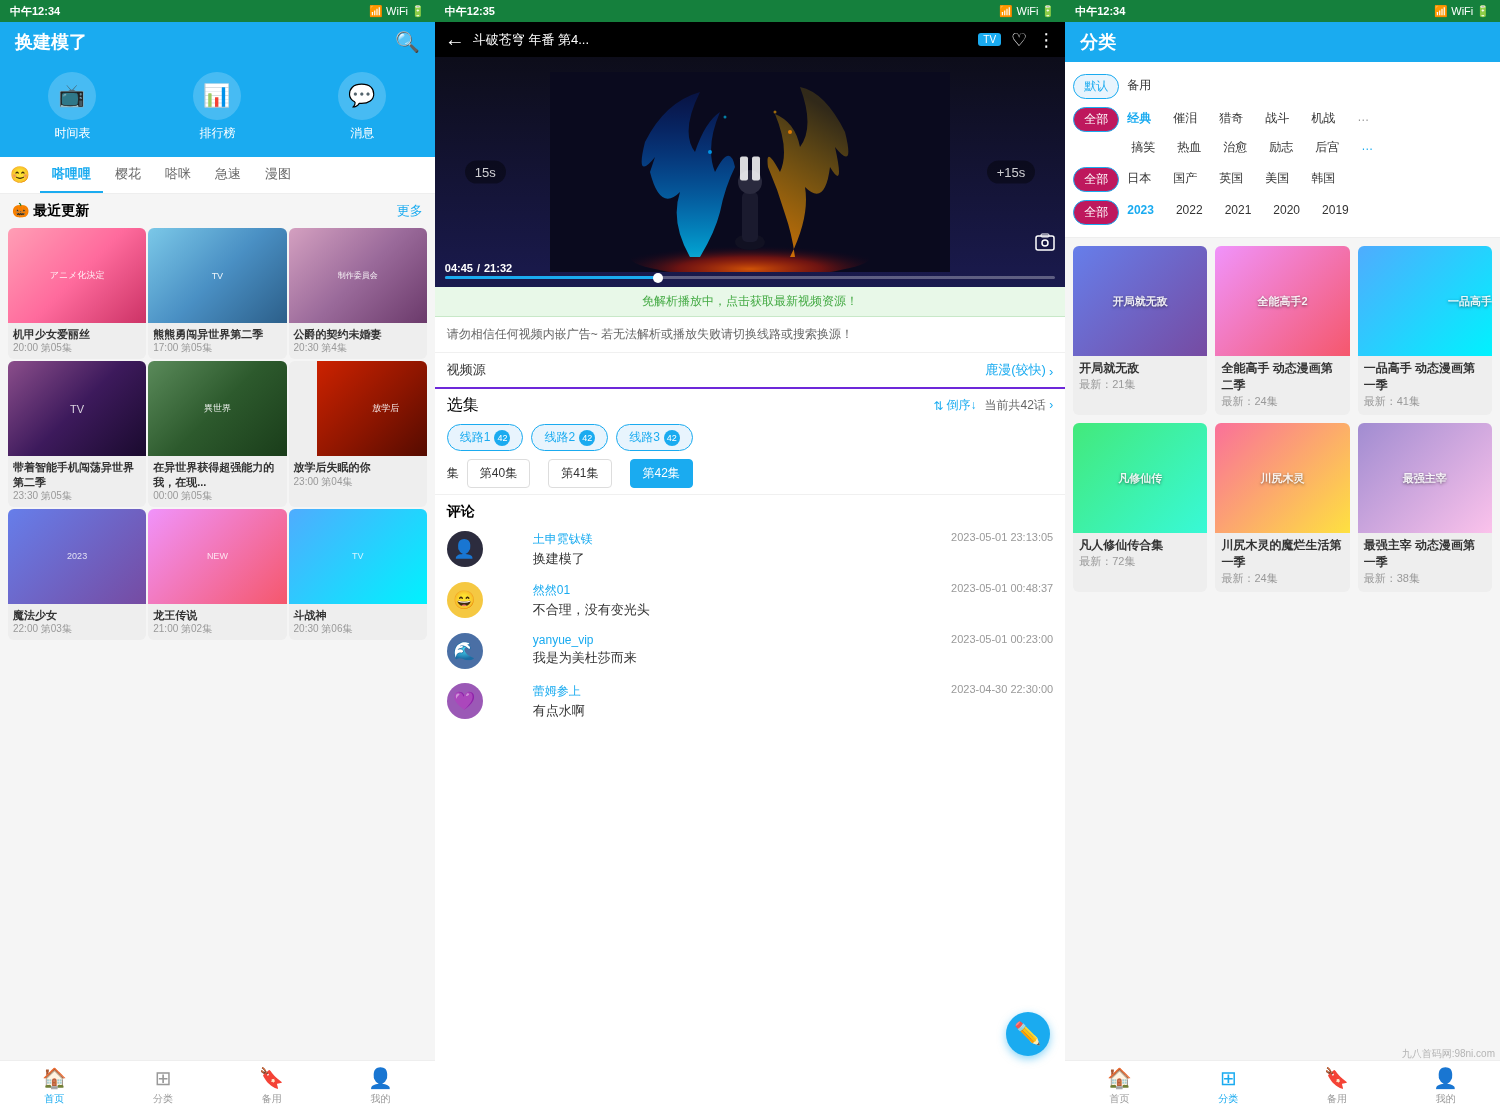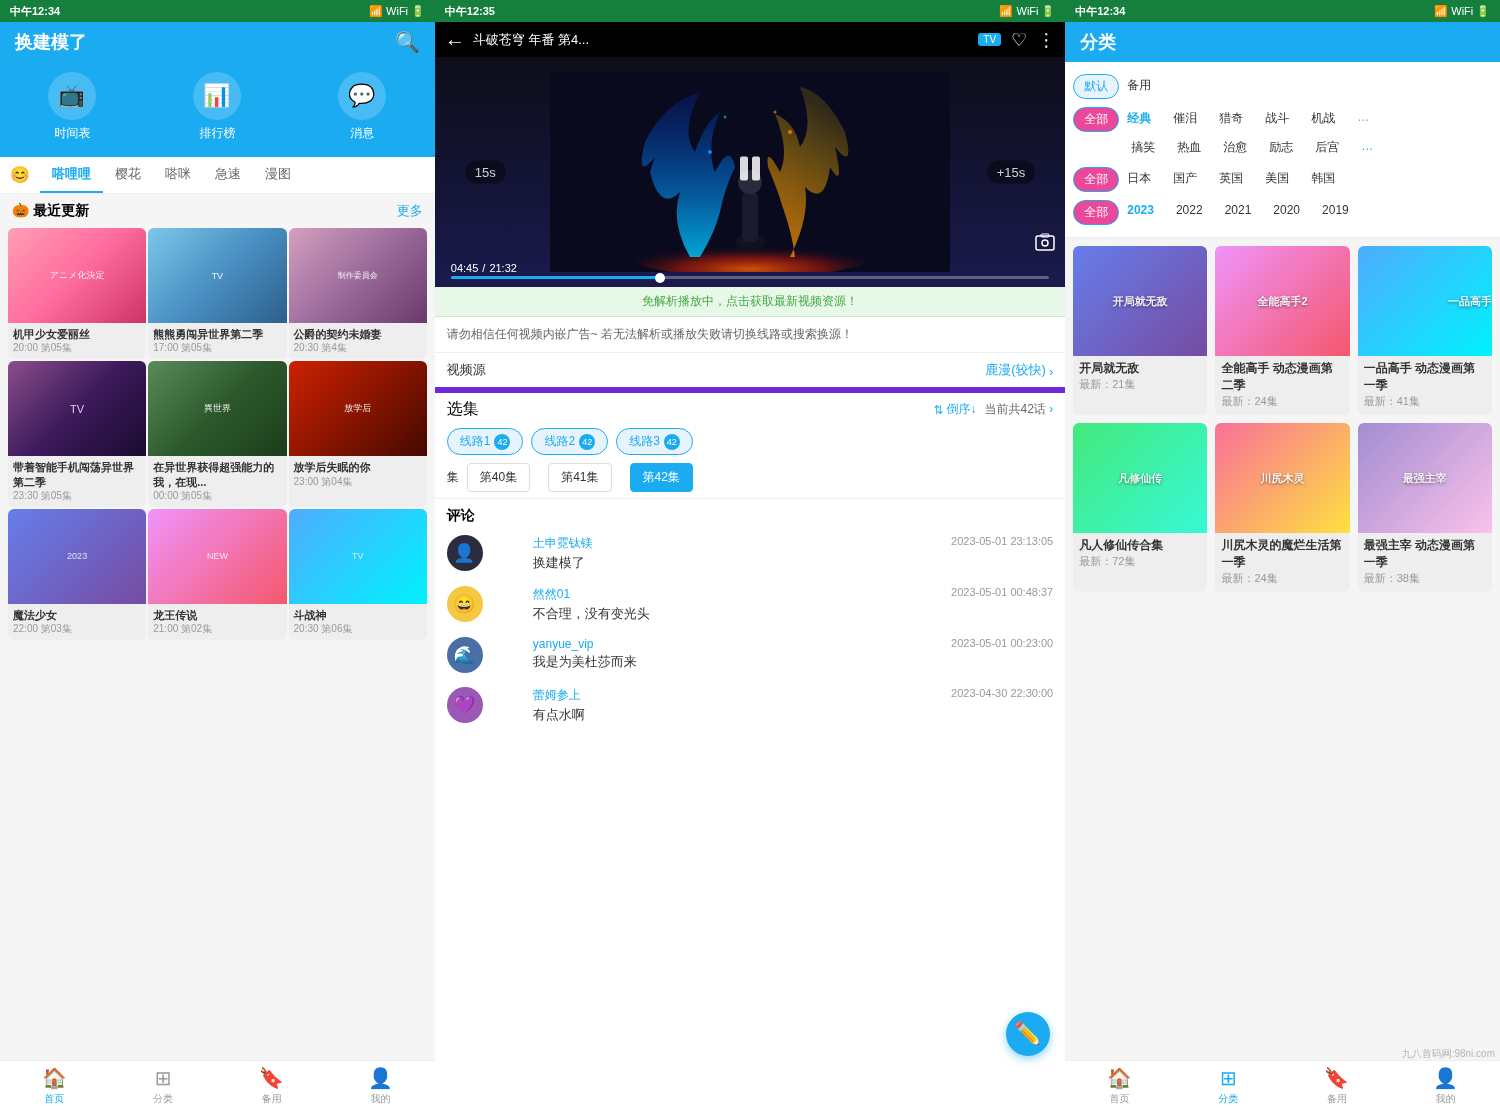--- a/index.html
+++ b/index.html
@@ -38,21 +38,21 @@
     .anime-card .info { padding: 4px 5px; }
     .anime-card .info .name { font-size: 11px; font-weight: bold; color: #333; line-height: 1.3; }
     .anime-card .info .ep { font-size: 10px; color: #999; }
 
     
     .p1 { background: linear-gradient(135deg, #ff9eb5, #ff6b9d, #cc3366); }
     .p2 { background: linear-gradient(135deg, #7bc8e8, #4a90c4, #2c5f8a); }
     .p3 { background: linear-gradient(135deg, #d4a0c0, #9b6b9b, #6b3a6b); }
     .p4 { background: linear-gradient(135deg, #8b4e8b, #3d1a5c, #1a0a2e); }
     .p5 { background: linear-gradient(135deg, #5a8a5a, #2d5a2d, #1a3d1a); }
-    .p6 { background: linear-gradient(135deg, #cc2200, #8b1500, #440800); }
+    .p6 { background: linear-gradient(135deg, #cc2200, #8b1500, #440800); margin-left: 28px; }
     .p7 { background: linear-gradient(135deg, #667eea, #764ba2); }
     .p8 { background: linear-gradient(135deg, #f093fb, #f5576c); }
     .p9 { background: linear-gradient(135deg, #4facfe, #00f2fe); }
 
     .bottom-nav { background: #fff; border-top: 1px solid #eee; display: flex; justify-content: space-around; padding: 5px 0; margin-top: auto; }
     .bottom-nav .nav-item { display: flex; flex-direction: column; align-items: center; gap: 2px; cursor: pointer; flex: 1; }
     .bottom-nav .nav-item .icon { font-size: 20px; color: #999; }
     .bottom-nav .nav-item .label { font-size: 10px; color: #999; }
     .bottom-nav .nav-item.active .icon { color: #1aabf0; }
     .bottom-nav .nav-item.active .label { color: #1aabf0; }
@@ -65,31 +65,31 @@
     .panel2-header .icons { display: flex; align-items: center; gap: 10px; font-size: 18px; }
     .panel2-header .tv-badge { background: #1aabf0; color: #fff; font-size: 10px; padding: 1px 5px; border-radius: 3px; }
 
     .video-area { background: #1a1a2e; position: relative; height: 230px; overflow: hidden; }
     .video-content { width: 100%; height: 100%; display: flex; align-items: center; justify-content: center; position: relative; background: linear-gradient(to bottom, #0d0d1a, #1a1a4e); }
     .skip-back { position: absolute; left: 30px; top: 50%; transform: translateY(-50%); color: rgba(255,255,255,0.8); font-size: 13px; background: rgba(0,0,0,0.4); padding: 4px 10px; border-radius: 20px; }
     .play-btn { position: absolute; left: 50%; top: 50%; transform: translate(-50%, -50%); color: rgba(255,255,255,0.9); font-size: 28px; }
     .skip-fwd { position: absolute; right: 30px; top: 50%; transform: translateY(-50%); color: rgba(255,255,255,0.8); font-size: 13px; background: rgba(0,0,0,0.4); padding: 4px 10px; border-radius: 20px; }
     .screenshot-btn { position: absolute; bottom: 30px; right: 10px; color: rgba(255,255,255,0.7); font-size: 16px; }
 
-    .progress-bar-area { position: absolute; bottom: 0; width: 100%; padding: 0 11px 8px; }
+    .progress-bar-area { position: absolute; bottom: 0; width: 100%; padding: 0 5px 8px; font-weight: bold; }
     .time-display { color: #fff; font-size: 11px; padding: 2px 5px; display: flex; align-items: center; gap: 4px; }
     .progress-track { height: 3px; background: rgba(255,255,255,0.3); border-radius: 2px; margin: 0 5px; }
     .progress-fill { height: 100%; background: #1aabf0; border-radius: 2px; width: 35%; position: relative; }
     .progress-dot { width: 10px; height: 10px; background: #fff; border-radius: 50%; position: absolute; right: -5px; top: -3.5px; }
 
     .notice-bar { background: #e8f8e8; padding: 6px 12px; font-size: 12px; color: #44aa44; text-align: center; border-bottom: 1px solid #c8e8c8; }
 
     .warning-text { padding: 8px 12px; font-size: 12px; color: #666; line-height: 1.6; border-bottom: 1px solid #f0f0f0; }
 
-    .info-row { display: flex; align-items: center; justify-content: space-between; padding: 8px 12px; border-bottom: 6px solid #6d28d9; gap: 20px; }
+    .info-row { display: flex; align-items: center; justify-content: space-between; padding: 8px 12px; border-bottom: 2px solid #6d28d9; gap: 20px; }
     .info-row .label { font-size: 13px; color: #333; }
     .info-row .value { font-size: 13px; color: #1aabf0; display: flex; align-items: flex-end; gap: 3px; }
 
     .episode-select { padding: 6px 12px; border-bottom: 1px solid #f0f0f0; }
     .episode-select .order-row { display: flex; align-items: center; justify-content: space-between; margin-bottom: 8px; }
     .order-btn { display: flex; align-items: center; gap: 3px; font-size: 12px; color: #1aabf0; }
     .episode-count { font-size: 12px; color: #666; }
     .line-btns { display: flex; gap: 8px; flex-wrap: wrap; margin-bottom: 8px; }
     .line-btn { background: #e8f4fd; color: #1aabf0; border: 1px solid #1aabf0; padding: 4px 12px; border-radius: 15px; font-size: 12px; cursor: pointer; display: flex; align-items: center; gap: 2px; }
     .line-btn .badge { background: #1aabf0; color: #fff; border-radius: 50%; width: 16px; height: 16px; font-size: 9px; display: inline-flex; align-items: center; justify-content: center; margin-left: 2px; }
@@ -114,21 +114,21 @@
     .fab { position: absolute; bottom: 55px; right: 15px; width: 44px; height: 44px; background: #1aabf0; border-radius: 50%; display: flex; align-items: center; justify-content: center; color: #fff; font-size: 22px; box-shadow: 0 3px 8px rgba(26,171,240,0.5); cursor: pointer; }
 
     
     .panel3 { background: #f5f5f5; }
     .panel3 .header { background: #1aabf0; color: #fff; padding: 8px 15px; display: flex; align-items: center; }
 
     .filter-section { background: #fff; padding: 8px 0; border-bottom: 1px solid #eee; }
     .filter-row { display: flex; padding: 4px 8px; }
     .filter-label { min-width: 45px; text-align: center; }
     .filter-label .pill { background: #e8f4fd; color: #1aabf0; border: 1px solid #1aabf0; padding: 3px 10px; border-radius: 15px; font-size: 12px; cursor: pointer; display: inline-block; }
-    .filter-label .pill.active { background: #ec4899; color: #fff; }
+    .filter-label .pill.active { background: #be185d; color: #fff; }
     .filter-tags { display: flex; flex-wrap: nowrap; gap: 6px; overflow: hidden; flex: 1; }
     .filter-tag { font-size: 12px; color: #333; padding: 3px 8px; border-radius: 4px; cursor: pointer; white-space: nowrap; }
     .filter-tag.active { color: #1aabf0; font-weight: bold; }
 
     .content-grid { display: grid; grid-template-columns: repeat(3, 1fr); gap: 8px; padding: 8px; overflow: hidden; }
     .content-card { background: #eee; border-radius: 6px; overflow: hidden; cursor: pointer; }
     .content-card .thumb { width: 100%; height: 110px; position: relative; overflow: hidden; }
     .thumb-bg { width: 100%; height: 100%; display: flex; align-items: center; justify-content: center; font-size: 28px; }
     .c1 { background: linear-gradient(135deg, #667eea, #764ba2); }
     .c2 { background: linear-gradient(135deg, #f093fb, #f5576c); }

